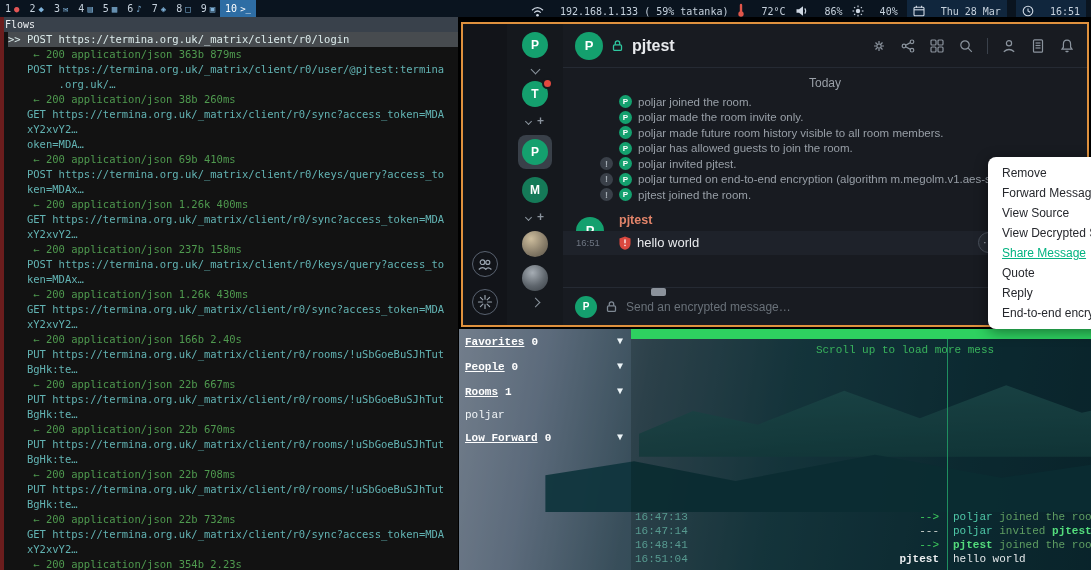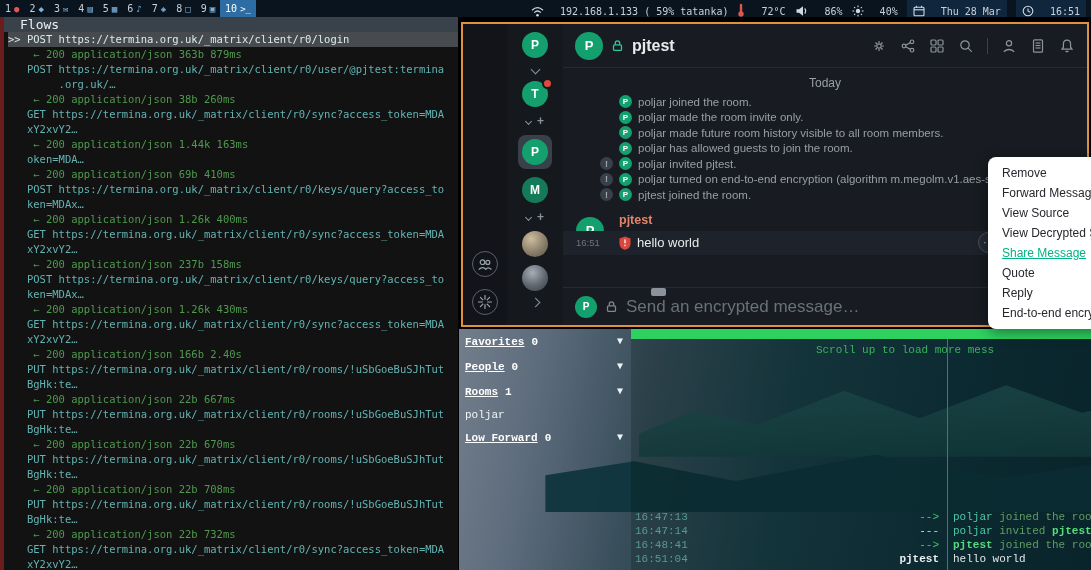--- a/index.html
+++ b/index.html
@@ -19,22 +19,22 @@
   .ws-active .ws-glyph{color:#fff}
   .status{display:flex;align-items:center;gap:9px;height:100%;padding-right:5px}
   .seg{display:flex;align-items:flex-end;gap:16px;white-space:pre;height:100%}
   .seg svg{display:block;color:#cfd8e3}
   .seg.hl{background:#10263d;padding:0 6px}
   .thermo-icon{color:#e0564a !important}
 
   
   .flows{position:absolute;left:0;top:17px;width:458px;height:553px;background:#121212;
          border-left:4px solid #6b1d1d;overflow:hidden}
-  .flows-title{height:15px;background:#39414b;color:#eceff2;padding-left:16px;
-               font-family:"DejaVu Sans Mono",monospace;font-size:13px;line-height:15px}
+  .flows-title{height:15px;background:#39414b;color:#eceff2;padding-left:1px;
+               font-family:"DejaVu Sans Mono",monospace;font-size:10px;line-height:15px}
   .flows-body{font-family:"DejaVu Sans Mono",monospace;font-size:10.5px;line-height:14.45px;padding-left:4px}
   .fline{white-space:pre;height:15px}
   .fline.req{color:#62b3b3}
   .fline.resp{color:#4f9a4f}
   .fline.sel{background:#474b4f;color:#dcecec}
 
   
   .elwin{position:absolute;left:461px;top:22px;width:628px;height:305px;border:2px solid #df913e;
          background:#181b21;display:flex;z-index:5}
   .tagcol{width:44px;background:#121419;display:flex;flex-direction:column;justify-content:flex-end;
@@ -83,21 +83,21 @@
            gap:6px;padding-left:56px}
   .msg-time{position:absolute;left:13px;font-size:9.5px;color:#6e7682}
   .msg-text{font-size:13px;color:#e8eaed}
   .msg-opts{position:absolute;right:88px;top:1px;width:21px;height:21px;border-radius:50%;
             border:1px solid #4a515c;background:#262b33;color:#b6bdc6;font-size:11px;line-height:1;
             display:flex;align-items:center;justify-content:center;padding:0;cursor:pointer}
   .hint-pill{position:absolute;left:88px;bottom:29px;width:15px;height:8px;border-radius:2px;background:#98a0a9;opacity:.9}
   .composer{position:absolute;left:0;right:0;bottom:0;height:38px;border-top:1px solid #252a33;
             display:flex;align-items:center;gap:8px;padding:0 12px}
   .composer svg{color:#7e8893}
-  .composer-ph{font-size:17px;color:#697179}
+  .composer-ph{font-size:12px;color:#697179}
   .format-badge{margin-left:auto;width:20px;height:20px;border-radius:50%;background:#11151a;
                 border:1px solid #39404b;color:#dfe3e8;font-size:9px;font-weight:700;
                 display:flex;align-items:center;justify-content:center}
   .ctx-menu{position:absolute;left:525px;top:133px;width:185px;background:#fff;border-radius:8px 0 0 8px;
             box-shadow:0 3px 14px rgba(0,0,0,.45);padding:6px 0;z-index:30}
   .ctx-item{font-size:12px;padding:3px 14px;color:#26282d;white-space:nowrap;cursor:pointer}
   .ctx-item.accent{color:#03b381;text-decoration:underline}
   .lock-green{color:#2ec8a0}
 
   
@@ -260,21 +260,20 @@
         <div class="fline req"><span>   POST https://termina.org.uk/_matrix/client/r0/user/@pjtest:termina</span></div>
 
         <div class="fline req"><span>        .org.uk/…</span></div>
 
         <div class="fline resp"><span>    ← 200 application/json 38b 260ms</span></div>
 
         <div class="fline req"><span>   GET https://termina.org.uk/_matrix/client/r0/sync?access_token=MDA</span></div>
 
         <div class="fline req"><span>   xY2xvY2…</span></div>
 
-        <div class="fline resp"><span>    ← 200 application/json 1.44k 163ms</span></div>
 
 
         <div class="fline req"><span>   oken=MDA…</span></div>
 
         <div class="fline resp"><span>    ← 200 application/json 69b 410ms</span></div>
 
         <div class="fline req"><span>   POST https://termina.org.uk/_matrix/client/r0/keys/query?access_to</span></div>
 
         <div class="fline req"><span>   ken=MDAx…</span></div>
 

